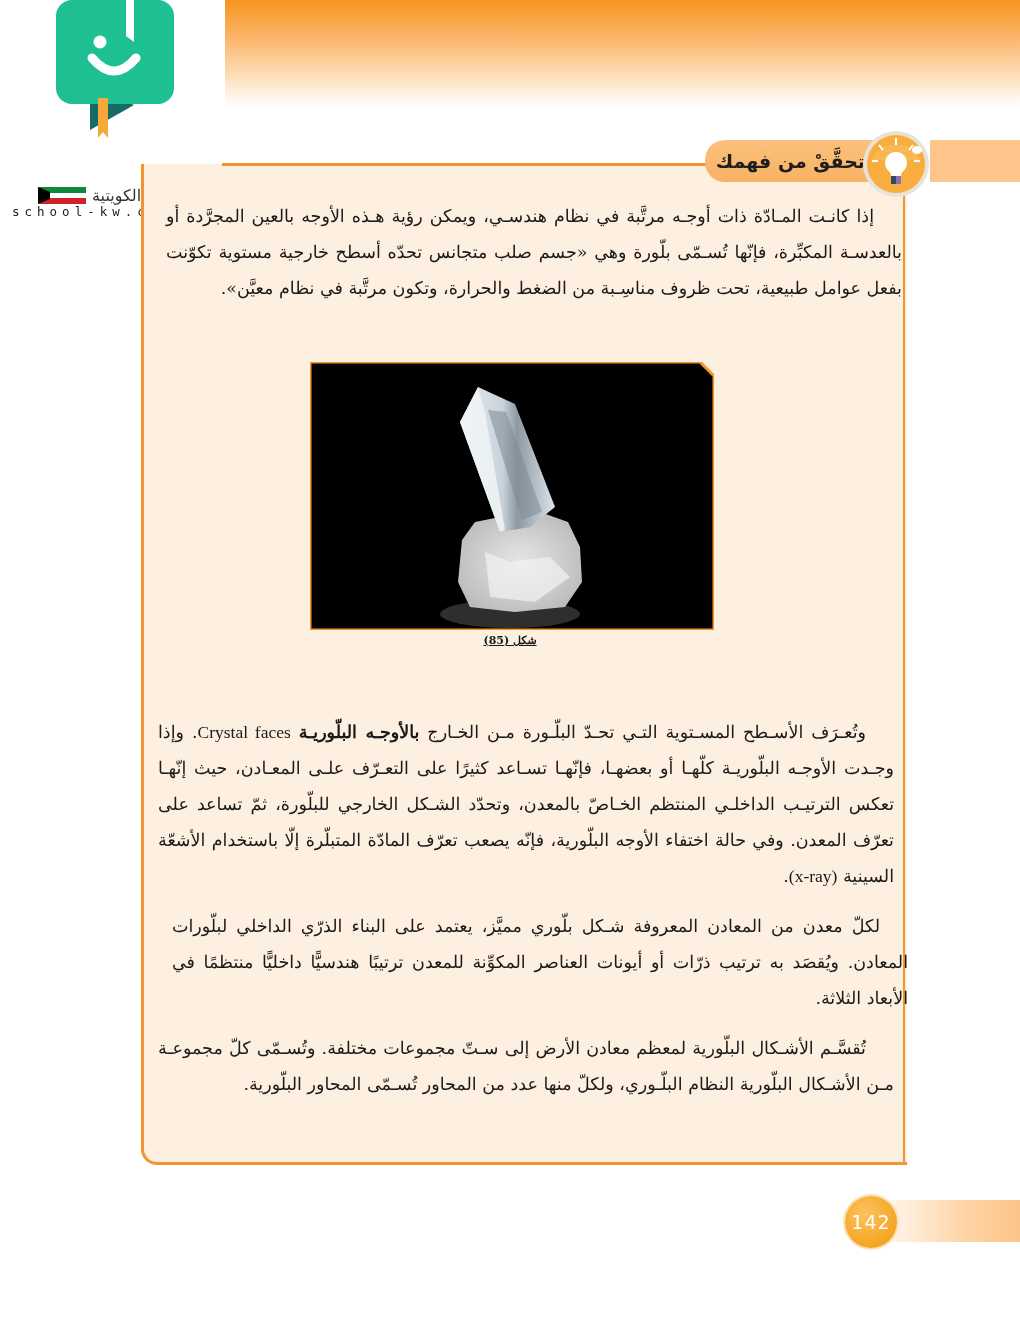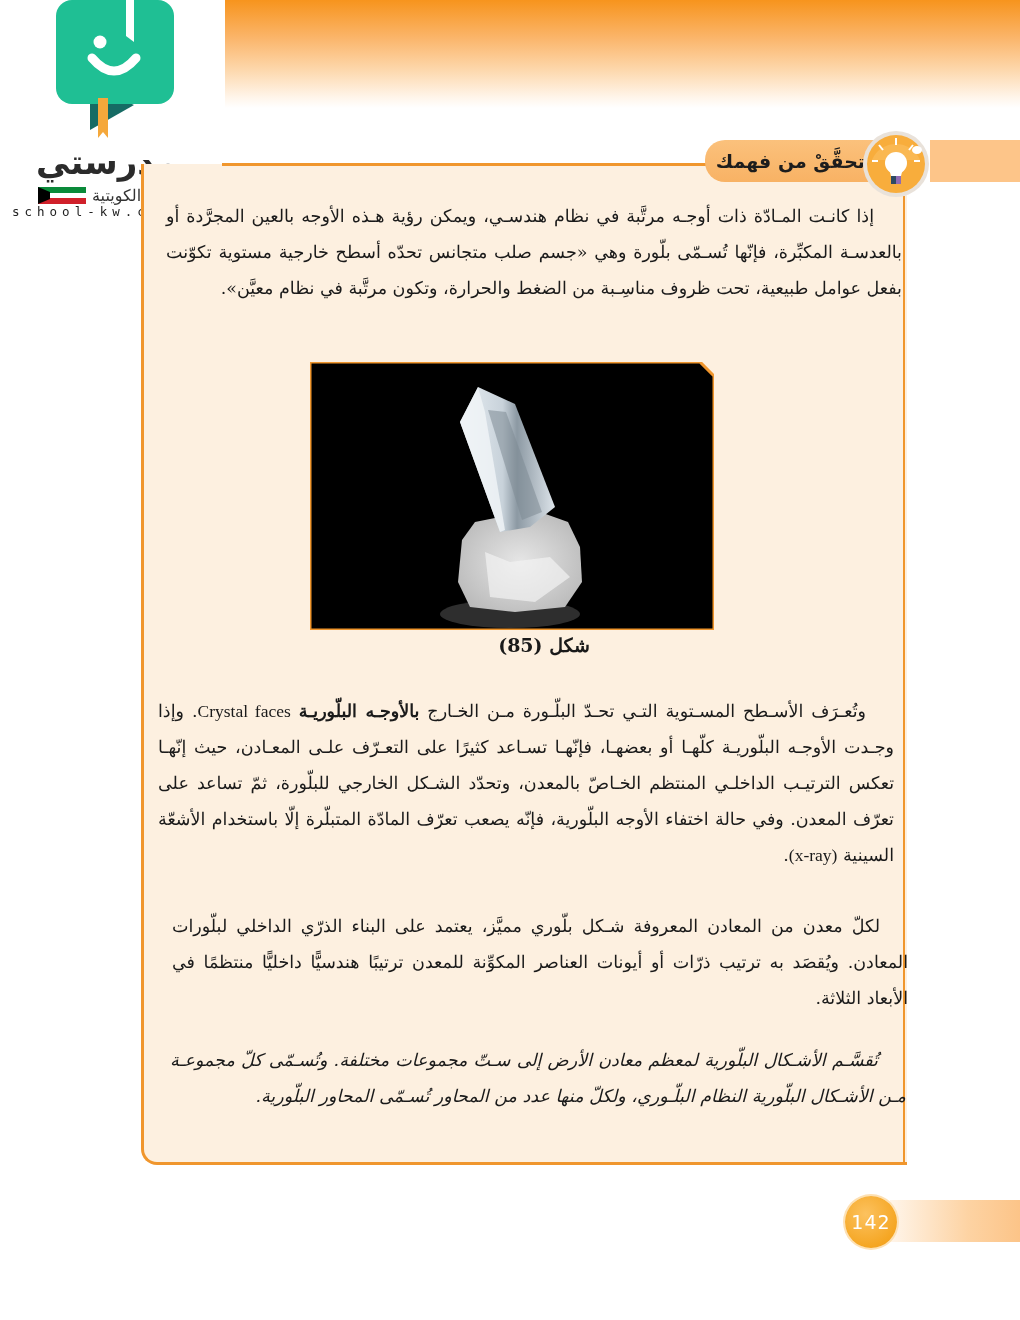--- a/index.html
+++ b/index.html
@@ -55,31 +55,31 @@
   .bulb-icon { position:absolute; left:862px; top:130px; width:68px; height:68px; }
 
   
   .para {
     position:absolute; left:158px; width:736px; direction:rtl; text-align:justify;
     font-size:17.5px; line-height:36px; color:#1a1a1a;
     text-align-last:right;
   }
   .para .indent { display:inline-block; width:28px; }
   .p1 { top:190px; }
-  .p2 { top:693px; }
+  .p2 { top:714px; }
   .p3 { top:894px; }
   .p4 { top:1030px; }
   .bold { font-weight:bold; }
   .latin { font-family:"Liberation Serif", serif; direction:ltr; unicode-bidi:embed; }
 
   
   .figure { position:absolute; left:310px; top:362px; width:404px; height:268px; }
   .fig-caption {
-    position:absolute; left:430px; top:634px; width:160px; text-align:right;
-    font-size:19px; font-weight:bold; color:#1a1a1a; direction:rtl;
+    position:absolute; left:430px; top:634px; width:160px; text-align:center;
+    font-size:11px; font-weight:bold; color:#1a1a1a; direction:rtl;text-decoration:underline;
   }
 
   
   .pg-strip {
     position:absolute; left:890px; top:1200px; width:130px; height:42px;
     background:linear-gradient(to right,#fff5ea,#fdd3a3 60%,#fcc488);
   }
   .pg-circle {
     position:absolute; left:845px; top:1196px; width:52px; height:52px; border-radius:50%;
     background:radial-gradient(circle at 40% 35%,#fcc25f,#f5a623 70%,#ef9a1a);
@@ -98,21 +98,20 @@
 <div class="logo">
   <svg class="logo-mark" viewBox="0 0 118 145">
     <path d="M34 85 L34 130 L78 105 Z" fill="#166b64"></path>
     <rect x="0" y="0" width="118" height="104" rx="16" fill="#1fbf94"></rect>
     <rect x="42" y="98" width="10" height="40" fill="#f5a83b"></rect>
     <path d="M42 138 L47 132 L52 138 Z" fill="#ffffff"></path>
     <circle cx="44" cy="42" r="6.5" fill="#ffffff"></circle>
     <path d="M70 0 L70 36 L78 42 L78 0 Z" fill="#ffffff"></path>
     <path d="M36 58 Q58 84 80 58" stroke="#ffffff" stroke-width="9" fill="none" stroke-linecap="round"></path>
   </svg>
-  <div class="logo-title">مدرستي</div>
   <svg class="flag" viewBox="0 0 48 17">
     <rect x="0" y="0" width="48" height="6" fill="#0a8a3a"></rect>
     <rect x="0" y="6" width="48" height="5" fill="#ffffff"></rect>
     <rect x="0" y="11" width="48" height="6" fill="#d0202a"></rect>
     <path d="M0 0 L12 5 L12 12 L0 17 Z" fill="#000000"></path>
   </svg>
   <div class="logo-sub">الكويتية</div>
   <div class="logo-url">school-kw.com</div>
 </div>
 
@@ -161,17 +160,17 @@
   <path d="M150 60 L168 25 L175 50 L195 168 L190 170 Z" fill="#f1f5f8" opacity="0.8"></path>
   <path d="M178 48 L196 50 L232 150 L212 158 Z" fill="#7d8a94" opacity="0.55"></path>
   <path d="M175 190 L200 200 L240 195 L260 215 L225 240 L180 235 Z" fill="#f2f2f2" opacity="0.7"></path>
 </svg>
 <div class="fig-caption">شكل (85)</div>
 
 <p class="para p2" style="margin:0;"><span class="indent"></span><span>وتُعـرَف الأسـطح المسـتوية التـي تحـدّ البلّـورة مـن الخـارج </span><span class="bold">بالأوجـه البلّوريـة</span> <span class="latin">Crystal faces</span><span>. وإذا وجـدت الأوجـه البلّوريـة كلّهـا أو بعضهـا، فإنّهـا تسـاعد كثيرًا على التعـرّف علـى المعـادن، حيث إنّهـا تعكس الترتيـب الداخلـي المنتظم الخـاصّ بالمعدن، وتحدّد الشـكل الخارجي للبلّورة، ثمّ تساعد على تعرّف المعدن. وفي حالة اختفاء الأوجه البلّورية، فإنّه يصعب تعرّف المادّة المتبلّرة إلّا باستخدام الأشعّة السينية </span><span class="latin">(x-ray)</span><span>.</span></p>
 
 <p class="para p3" style="margin:14px;"><span class="indent"></span><span>لكلّ معدن من المعادن المعروفة شـكل بلّوري مميَّز، يعتمد على البناء الذرّي الداخلي لبلّورات المعادن. ويُقصَد به ترتيب ذرّات أو أيونات العناصر المكوِّنة للمعدن ترتيبًا هندسيًّا داخليًّا منتظمًا في الأبعاد الثلاثة.</span></p>
 
-<p class="para p4" style="margin:12px;font-style:italic;"><span class="indent"></span><span>تُقسَّـم الأشـكال البلّورية لمعظم معادن الأرض إلى سـتّ مجموعات مختلفة. وتُسـمّى كلّ مجموعـة مـن الأشـكال البلّورية النظام البلّـوري، ولكلّ منها عدد من المحاور تُسـمّى المحاور البلّورية.</span></p>
+<p class="para p4" style="margin:0;"><span class="indent"></span><span>تُقسَّـم الأشـكال البلّورية لمعظم معادن الأرض إلى سـتّ مجموعات مختلفة. وتُسـمّى كلّ مجموعـة مـن الأشـكال البلّورية النظام البلّـوري، ولكلّ منها عدد من المحاور تُسـمّى المحاور البلّورية.</span></p>
 
 <div class="pg-strip"></div>
 <div class="pg-circle"></div>
 <div class="pg-num">142</div>
 
 </body></html>

